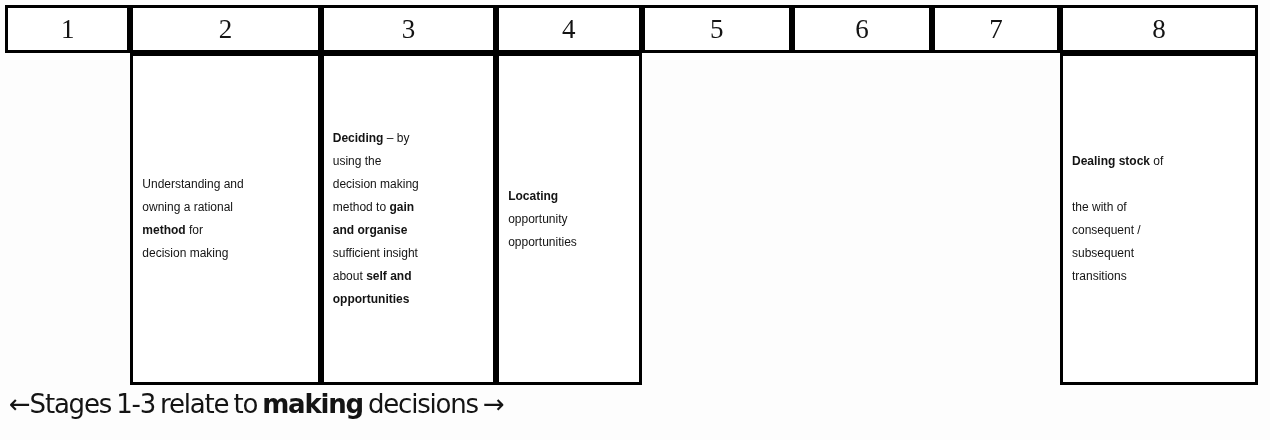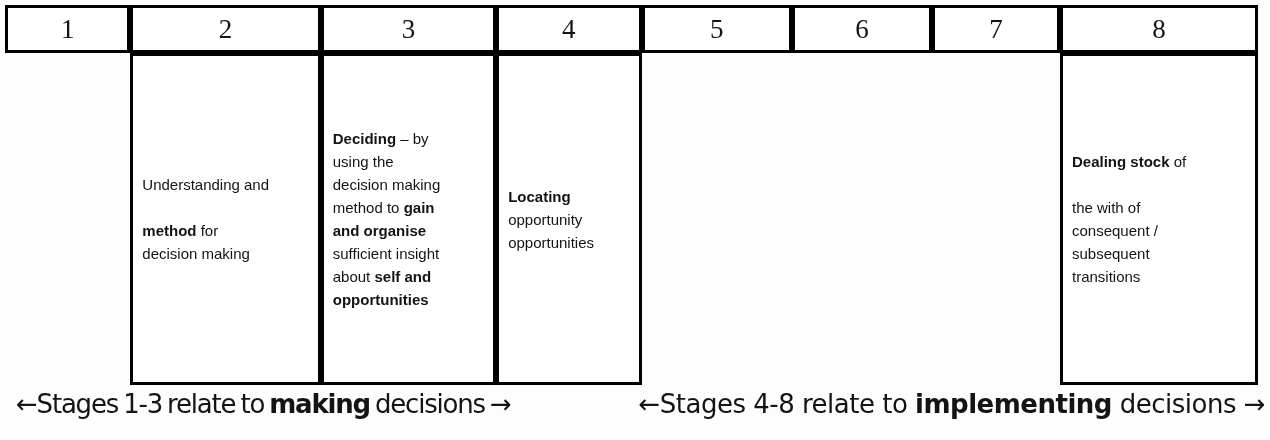--- a/index.html
+++ b/index.html
@@ -44,28 +44,28 @@
   }
   .cellbody{
     flex:1;
     border:3px solid var(--border);
     display:flex;align-items:center;
     background:#fff;
   }
   .txt{
     width:100%;
     padding:0 9px;
-    font-size:15px;
+    font-size:12px;
     line-height:23px;
     text-align:left;
   }
   .b{font-weight:700;}
   .caption{
     position:absolute;
-    left:16px; right:5px; top:389px;
+    left:9px; right:5px; top:389px;
     display:flex;
     justify-content:space-between;
     align-items:baseline;
     font-family:"DejaVu Sans",sans-serif;
     font-size:26px;
     white-space:nowrap;
   }
   .cap-left{letter-spacing:-1.2px;word-spacing:-2px;}
   .cap-right{letter-spacing:-0.5px;}
 </style>
@@ -73,21 +73,21 @@
 <body>
 
 <div class="page">
   <div class="stages-table" id="stages-table">
       <div class="col">
         <div class="hdr">1</div>
       </div>
       <div class="col">
         <div class="hdr">2</div>
         <div class="cellbody">
-          <div class="txt"><span>Understanding and</span><br><br><span class="b">method</span><span> for</span><br><span>decision making</span></div>
+          <div class="txt"><span>Understanding and</span><br><span>owning a rational</span><br><span class="b">method</span><span> for</span><br><span>decision making</span></div>
         </div>
       </div>
       <div class="col">
         <div class="hdr">3</div>
         <div class="cellbody">
           <div class="txt"><span class="b">Deciding</span><span> – by</span><br><span>using the</span><br><span>decision making</span><br><span>method to </span><span class="b">gain</span><br><span class="b">and organise</span><br><span>sufficient insight</span><br><span>about </span><span class="b">self and</span><br><span class="b">opportunities</span></div>
         </div>
       </div>
       <div class="col">
         <div class="hdr">4</div>
@@ -106,15 +106,14 @@
       </div>
       <div class="col">
         <div class="hdr">8</div>
         <div class="cellbody">
           <div class="txt"><span class="b">Dealing stock</span><span> of</span><br><br><span>the with of</span><br><span>consequent /</span><br><span>subsequent</span><br><span>transitions</span></div>
         </div>
       </div>
     </div>
   <div class="caption">
     <div class="cap-left" id="cap-left"><span>←</span><span>Stages 1-3 relate to </span><span class="b">making</span><span> decisions </span><span>→</span></div>
-    <div class="cap-right" id="cap-right"><span>←</span><span>Stages 4-8 relate to </span><span class="b">implementing</span><span> decisions </span><span>→</span></div>
   </div>
 </div>
 
 </body></html>

